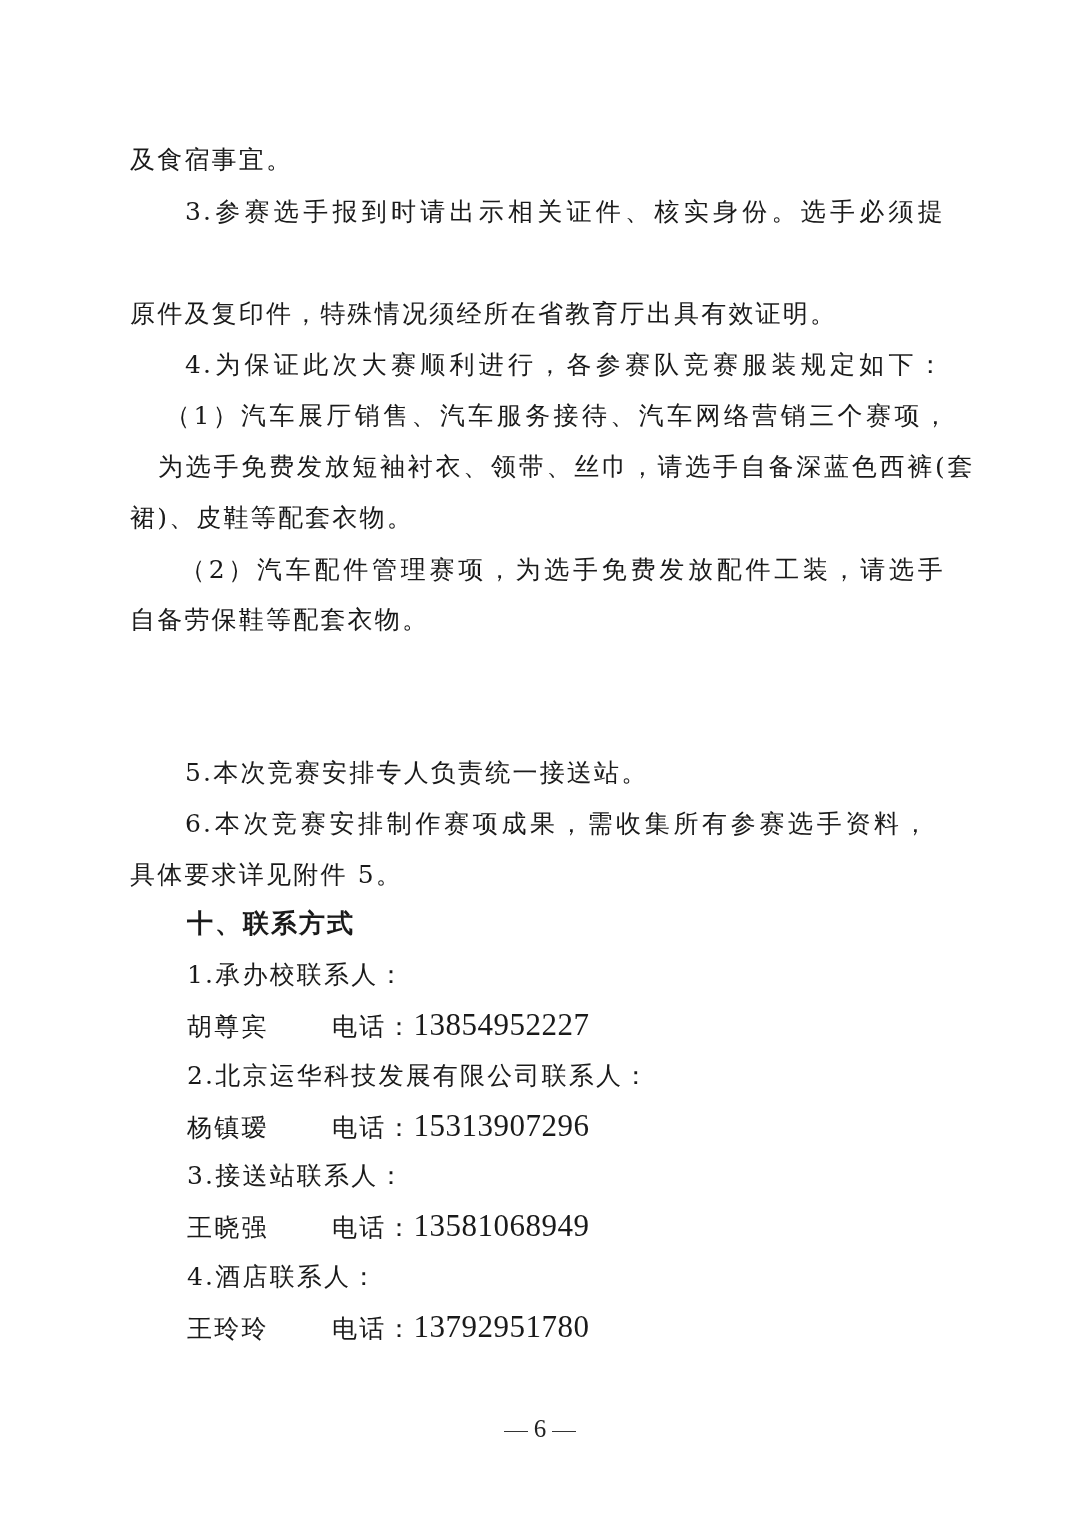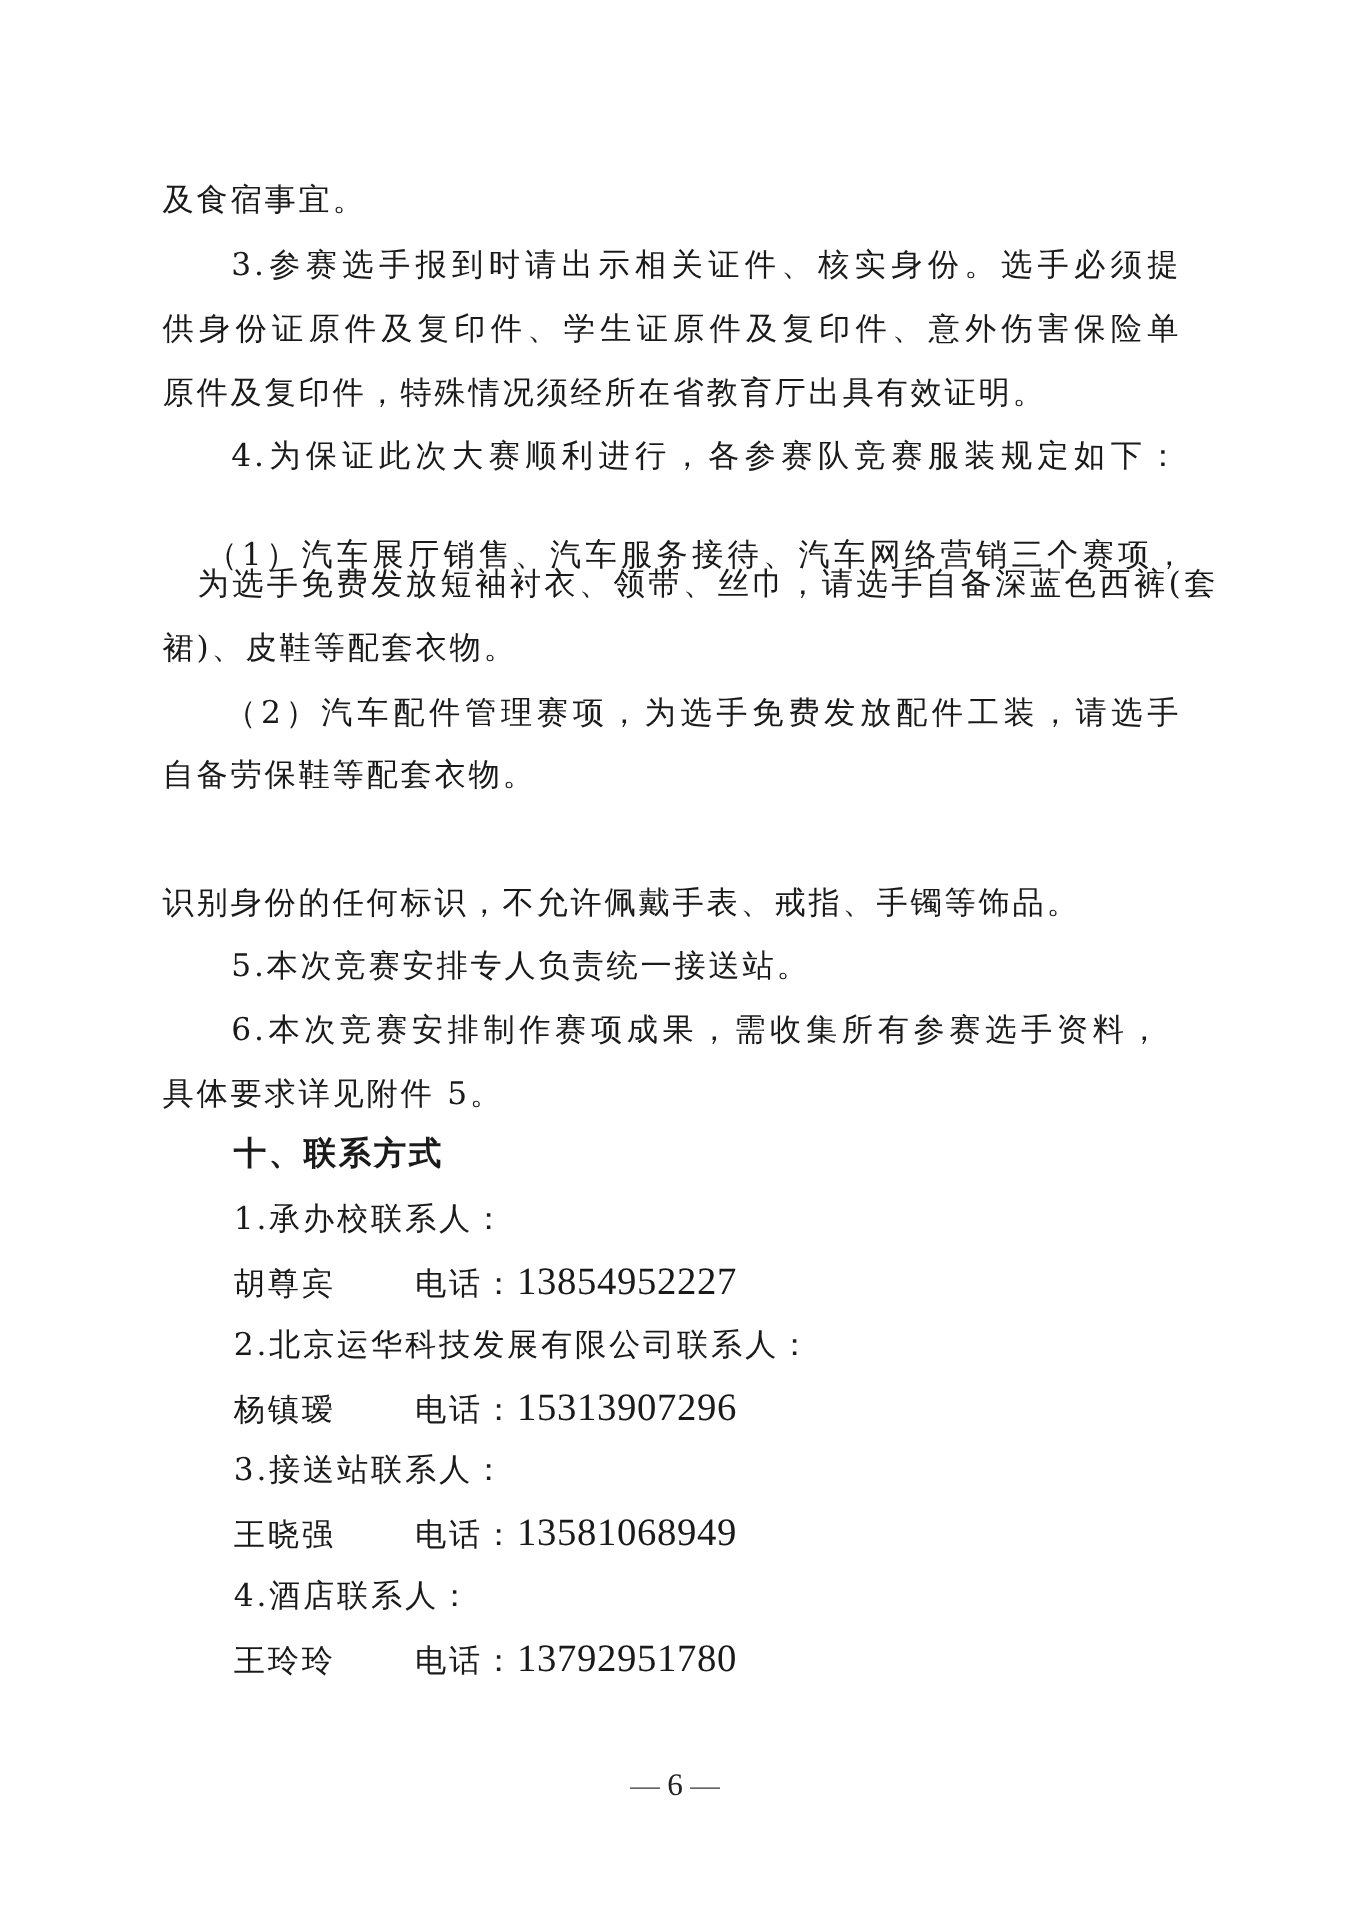--- a/index.html
+++ b/index.html
@@ -21,29 +21,27 @@
              font-family: "Liberation Serif", serif; font-size: 25px; color: #222; }
   .dash { display: inline-block; width: 24px; height: 1.5px; background: #333; vertical-align: middle; margin: 0 6px; }
 </style>
 </head>
 <body>
 
 <div class="page">
 
   <div class="line last" style="top:143px">及食宿事宜。</div>
   <div class="line indent" style="top:195px">3.参赛选手报到时请出示相关证件、核实身份。选手必须提</div>
-  <div class="line" style="top:246px">供身份证原件及复印件、学生证原件及复印件、意外伤害保险单</div>
   <div class="line last" style="top:297px">原件及复印件，特殊情况须经所在省教育厅出具有效证明。</div>
   <div class="line indent" style="top:348px">4.为保证此次大赛顺利进行，各参赛队竞赛服装规定如下：</div>
-  <div class="line indent" style="top:399px; left:165px; width:785px;margin-top:28px;">（1）汽车展厅销售、汽车服务接待、汽车网络营销三个赛项，</div>
+  <div class="line indent" style="top:399px; left:165px; width:785px;">（1）汽车展厅销售、汽车服务接待、汽车网络营销三个赛项，</div>
   <div class="line" style="top:450px; letter-spacing:0.6px;margin-left:28px;">为选手免费发放短袖衬衣、领带、丝巾，请选手自备深蓝色西裤(套</div>
   <div class="line last" style="top:501px">裙)、皮鞋等配套衣物。</div>
   <div class="line indent" style="top:553px; left:180px; width:765px;">（2）汽车配件管理赛项，为选手免费发放配件工装，请选手</div>
   <div class="line last" style="top:603px">自备劳保鞋等配套衣物。</div>
-  <div class="line last" style="top:705px">识别身份的任何标识，不允许佩戴手表、戒指、手镯等饰品。</div>
   <div class="line indent last" style="top:756px">5.本次竞赛安排专人负责统一接送站。</div>
   <div class="line indent" style="top:807px; width:745px;">6.本次竞赛安排制作赛项成果，需收集所有参赛选手资料，</div>
   <div class="line last" style="top:858px">具体要求详见附件 5。</div>
 
   <div class="line heading" style="top:906px; left:187px;">十、联系方式</div>
 
   <div class="line contact-head" style="top:958px">1.承办校联系人：</div>
   <div class="line contact-row" style="top:1008px">
     <span class="name">胡尊宾</span><span class="phone-label">电话：</span><span class="phone">13854952227</span>
   </div>

